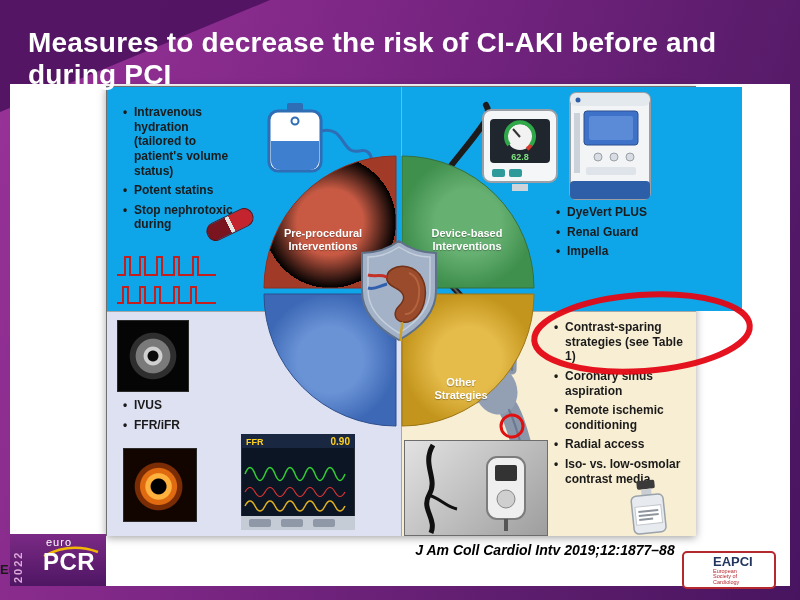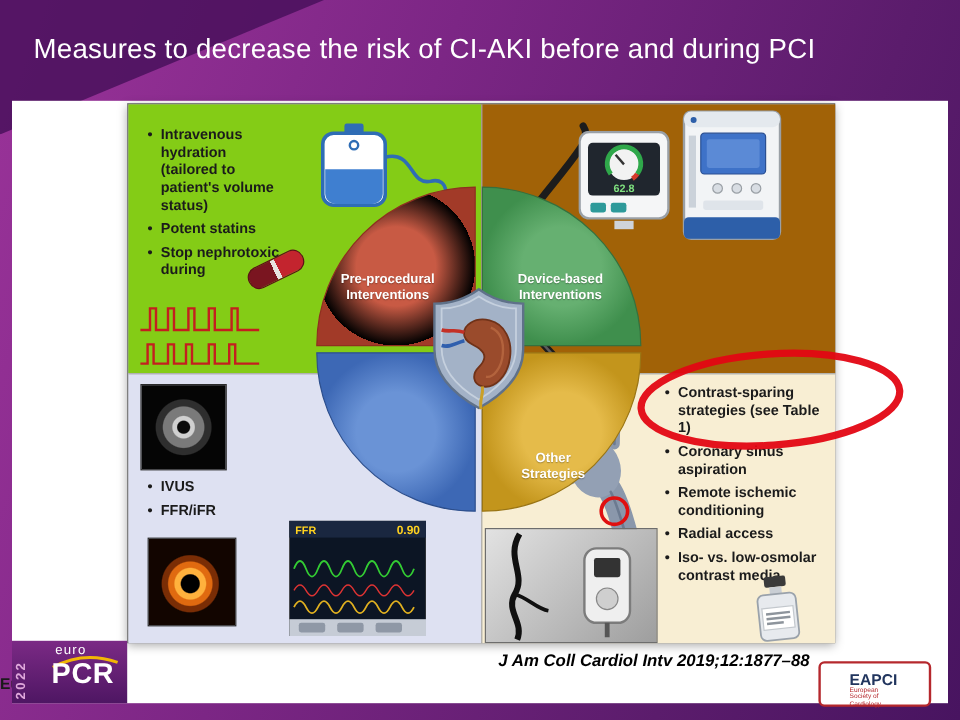--- a/index.html
+++ b/index.html
@@ -2,29 +2,29 @@
 <html><head>
 <meta charset="utf-8">
 <style>
   html,body{margin:0;padding:0;}
   body{width:800px;height:600px;overflow:hidden;font-family:"Liberation Sans",sans-serif;}
   .slide{position:relative;width:800px;height:600px;
          background:linear-gradient(110deg,#9a3399 0%,#7c2685 38%,#5b1c6c 75%,#481460 100%);overflow:hidden;}
   .bg-triangle{position:absolute;left:0;top:0;width:270px;height:112px;
          background:#49105c;clip-path:polygon(0 0,100% 0,0 100%);opacity:.85;}
   .page-title{position:absolute;left:28px;top:27px;width:744px;color:#ffffff;
-         font-size:23px;font-weight:400;letter-spacing:.2px;z-index:5;}
+         font-size:28px;font-weight:700;letter-spacing:.2px;z-index:5;}
   .white-panel{position:absolute;left:10px;top:84px;width:780px;height:502px;background:#ffffff;}
 
   
   .card{position:absolute;left:106px;top:86px;width:588px;height:448px;
         border:1px solid #6f6f6f;box-shadow:0 2px 8px rgba(0,0,0,.35);background:#bbb;z-index:2;}
   .q{position:absolute;overflow:hidden;}
-  .q-tl{left:0;top:0;width:294px;height:224px;background:#84cc16;}
-  .q-tr{left:294px;top:0;width:294px;height:224px;background:#a16207;border-left:1px solid #a7a7a7;}
+  .q-tl{left:0;top:0;width:294px;height:224px;background:#0ea5e9;}
+  .q-tr{left:294px;top:0;width:294px;height:224px;background:#0ea5e9;border-left:1px solid #a7a7a7;padding-left:46px;}
   .q-bl{left:0;top:224px;width:294px;height:224px;background:#dee1f2;border-top:1px solid #a7a7a7;}
   .q-br{left:294px;top:224px;width:294px;height:224px;background:#f8eed3;border-left:1px solid #a7a7a7;border-top:1px solid #a7a7a7;}
 
   .bullets{list-style:none;margin:0;padding:0;font-size:12px;font-weight:600;color:#1b1b1b;line-height:1.22;}
   .bullets li{position:relative;padding-left:11px;margin-bottom:5px;}
   .bullets li::before{content:"\2022";position:absolute;left:0;top:0;}
 
   
   .tl-list{position:absolute;left:16px;top:18px;width:112px;}
   .iv-bag{position:absolute;left:150px;top:14px;}
@@ -77,22 +77,22 @@
   .pcr-block{position:absolute;left:10px;top:534px;width:96px;height:52px;z-index:7;
              background:linear-gradient(180deg,#7b2a85,#4e1663);}
   .pcr-year{position:absolute;left:2px;top:3px;height:46px;writing-mode:vertical-rl;
             transform:rotate(180deg);font-size:11px;font-weight:700;color:#dfa8db;letter-spacing:2px;}
   .pcr-euro{position:absolute;left:36px;top:2px;font-size:11px;color:#fff;letter-spacing:1px;}
   .pcr-swoosh{position:absolute;left:32px;top:12px;}
   .pcr-name{position:absolute;left:33px;top:14px;font-size:24px;font-weight:800;color:#fff;letter-spacing:.5px;}
 
   
   .eapci-box{position:absolute;left:682px;top:551px;width:94px;height:38px;background:#fff;
-             border:2px solid #b5282d;border-radius:5px;display:flex;align-items:flex-end;
-             gap:5px;padding:2px 24px;box-sizing:border-box;z-index:7;flex-direction:column;}
+             border:2px solid #b5282d;border-radius:5px;display:flex;align-items:flex-start;
+             gap:5px;padding:2px 24px;box-sizing:border-box;z-index:7;}
   .eapci-text{display:flex;flex-direction:column;line-height:1.05;}
   .eapci-name{font-size:13px;font-weight:800;color:#21355e;}
   .eapci-sub{font-size:5.5px;color:#b5282d;}
 </style>
 </head>
 <body>
 
 <div class="slide">
   <div class="bg-triangle"></div>
   <div class="page-title">Measures to decrease the risk of CI-AKI before and during PCI</div>
@@ -146,20 +146,25 @@
         <circle cx="10" cy="9" r="2.5" fill="#2d5fa9"></circle>
         <rect x="16" y="20" width="54" height="34" rx="3" fill="#3e72c8" stroke="#2a4f92"></rect>
         <rect x="21" y="25" width="44" height="24" rx="2" fill="#5b8ad6"></rect>
         <rect x="6" y="22" width="6" height="60" fill="#cbd2da"></rect>
         <circle cx="30" cy="66" r="4" fill="#d8dde3" stroke="#9aa0a6"></circle>
         <circle cx="46" cy="66" r="4" fill="#d8dde3" stroke="#9aa0a6"></circle>
         <circle cx="62" cy="66" r="4" fill="#d8dde3" stroke="#9aa0a6"></circle>
         <rect x="18" y="76" width="50" height="8" rx="2" fill="#dfe4ea"></rect>
         <rect x="2" y="90" width="80" height="18" rx="4" fill="#2d5fa9"></rect>
       </svg>
+      <ul class="bullets tr-list">
+        <li>DyeVert PLUS</li>
+        <li>Renal Guard</li>
+        <li>Impella</li>
+      </ul>
     </div>
 
     <div class="q q-bl">
       <div class="ivus"></div>
       <ul class="bullets bl-list">
         <li>IVUS</li>
         <li>FFR/iFR</li>
       </ul>
       <div class="oct"></div>
       <svg class="ffr-screen" width="114" height="96" viewBox="0 0 114 96">

